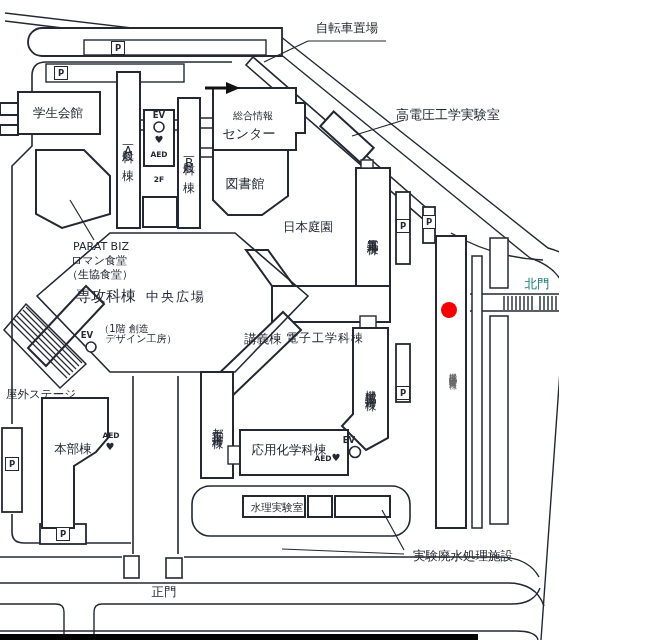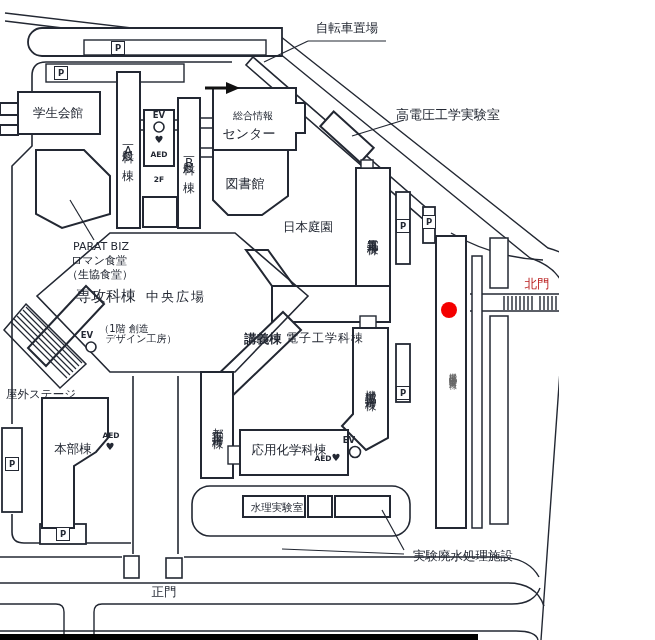--- a/index.html
+++ b/index.html
@@ -154,30 +154,30 @@
   <div class="lbl v" style="left:372px;top:233px;font-size:11.5px;letter-spacing:1px;">電気工学科棟</div>
   <div class="lbl" style="left:308px;top:227px;font-size:12.5px;text-align:center;">日本庭園</div>
   <div class="lbl" style="left:101px;top:246px;font-size:11px;">PARAT BIZ</div>
   <div class="lbl" style="left:99px;top:260px;font-size:11px;">ロマン食堂</div>
   <div class="lbl" style="left:100px;top:274px;font-size:11px;">（生協食堂）</div>
   <div class="lbl" style="left:176px;top:296px;font-size:13px;letter-spacing:2px;">中央広場</div>
   <div class="lbl" style="left:106px;top:296px;font-size:15px;">専攻科棟</div>
   <div class="lbl" style="left:124px;top:329px;font-size:10px;">（1階 創造</div>
   <div class="lbl" style="left:141px;top:339px;font-size:10px;">デザイン工房）</div>
   <div class="lbl" style="left:325px;top:305px;font-size:12px;letter-spacing:1px;margin-top:33px;">電子工学科棟</div>
-  <div class="lbl" style="left:263px;top:339px;font-size:12.5px;font-weight:bold;">講義棟</div>
+  <div class="lbl" style="left:263px;top:339px;font-size:12.5px;">講義棟</div>
   <div class="lbl v" style="left:370px;top:387px;font-size:11.5px;">機械工学科棟</div>
   <div class="lbl v" style="left:217px;top:425px;font-size:11.5px;">都市工学科棟</div>
   <div class="lbl" style="left:41px;top:395px;font-size:11.5px;">屋外ステージ</div>
   <div class="lbl" style="left:73px;top:449px;font-size:12.5px;">本部棟</div>
   <div class="lbl" style="left:289px;top:450px;font-size:12.5px;">応用化学科棟</div>
   <div class="lbl" style="left:277px;top:507px;font-size:10.5px;">水理実験室</div>
   <div class="lbl v" style="left:452px;top:371px;font-size:8px;color:#666;letter-spacing:1px;">機械工学科実験実習棟</div>
   <div class="lbl" style="left:463px;top:556px;font-size:12.5px;">実験廃水処理施設</div>
-  <div class="lbl" style="left:537px;top:284px;font-size:12.5px;color:#b91c1c;">北門</div>
+  <div class="lbl" style="left:537px;top:284px;font-size:12.5px;color:#0f766e;">北門</div>
   <div class="lbl" style="left:164px;top:592px;font-size:12.5px;">正門</div>
 
   <div class="lbl" style="left:159px;top:115px;font-size:8.5px;font-weight:bold;">EV</div>
   <div class="lbl" style="left:159px;top:140px;font-size:10px;">♥</div>
   <div class="lbl" style="left:159px;top:155px;font-size:7.5px;font-weight:bold;">AED</div>
   <div class="lbl" style="left:159px;top:180px;font-size:7.5px;font-weight:bold;">2F</div>
   <div class="lbl" style="left:87px;top:335px;font-size:8.5px;font-weight:bold;">EV</div>
   <div class="lbl" style="left:111px;top:436px;font-size:7.5px;font-weight:bold;">AED</div>
   <div class="lbl" style="left:110px;top:447px;font-size:10px;">♥</div>
   <div class="lbl" style="left:349px;top:440px;font-size:8.5px;font-weight:bold;">EV</div>

